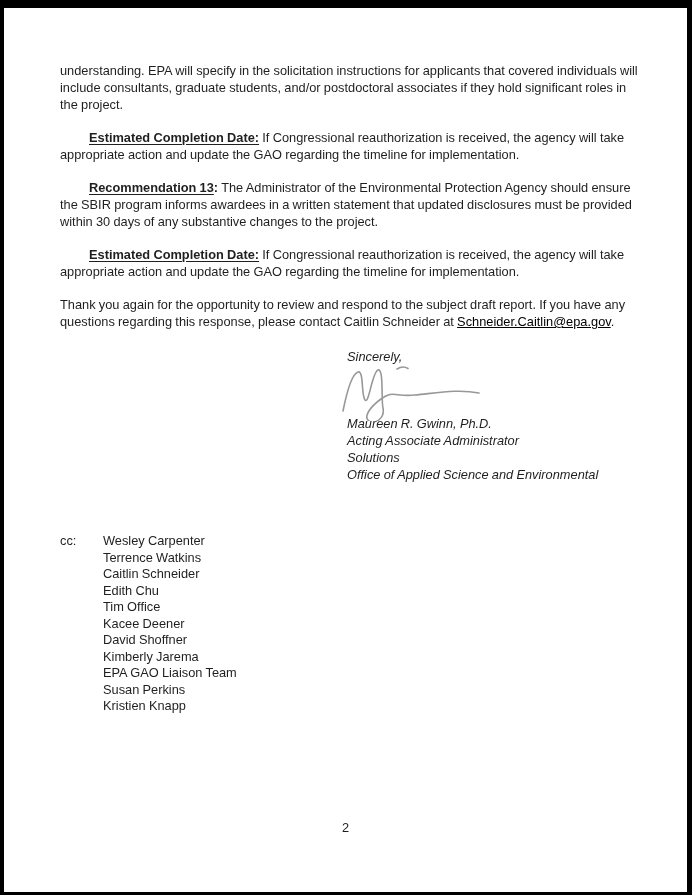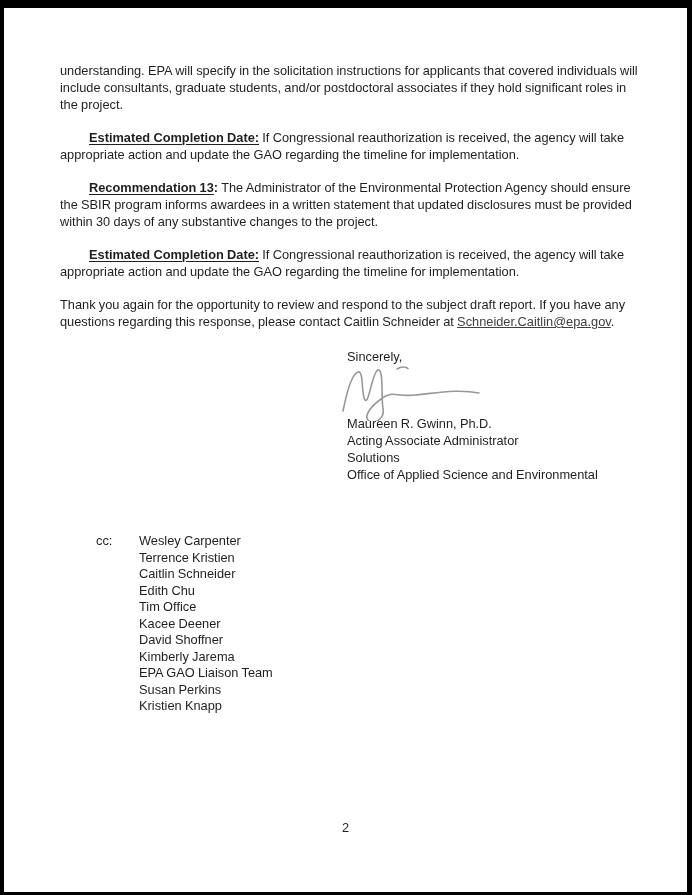--- a/index.html
+++ b/index.html
@@ -40,40 +40,40 @@
   .lead {
     font-weight: 700;
   }
   .u {
     text-decoration: underline;
     text-decoration-thickness: 1.3px;
     text-underline-offset: 2px;
     padding-left: 29px;
   }
   .link {
-    color: #404040;
+    color: #000000;
     text-decoration: underline;
     cursor: pointer;
   }
   .sig-block {
     margin: 18px 0 8px 287px;
+    font-style: italic;
   }
   .sig-svg {
     display: block;
     margin: -2px 0 -6px -10px;
   }
   .cc-block {
     display: flex;
     margin-top: 50px;
     line-height: 16.5px;
   }
   .cc-label {
     width: 43px;
     flex: 0 0 43px;
-    margin-left: 36px;
   }
   .cc-names {
     list-style: none;
     margin: 0;
     padding: 0;
   }
   .page-number {
     position: absolute;
     top: 812px;
     left: 0;
@@ -127,21 +127,21 @@
         <div>Maureen R. Gwinn, Ph.D.</div>
         <div>Acting Associate Administrator</div>
         <div>Solutions</div>
         <div>Office of Applied Science and Environmental</div>
       </div>
 
       <div class="cc-block">
         <div class="cc-label">cc:</div>
         <ul class="cc-names">
           <li>Wesley Carpenter</li>
-          <li>Terrence Kristien</li>
+          <li>Terrence Watkins</li>
           <li>Caitlin Schneider</li>
           <li>Edith Chu</li>
           <li>Tim Office</li>
           <li>Kacee Deener</li>
           <li>David Shoffner</li>
           <li>Kimberly Jarema</li>
           <li>EPA GAO Liaison Team</li>
           <li>Susan Perkins</li>
           <li>Kristien Knapp</li>
         </ul>

